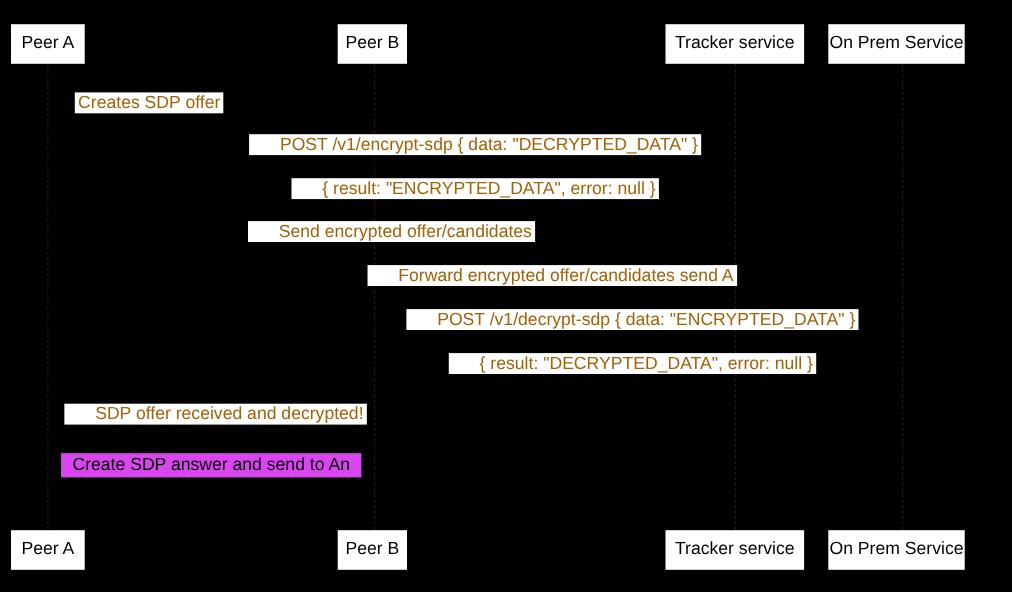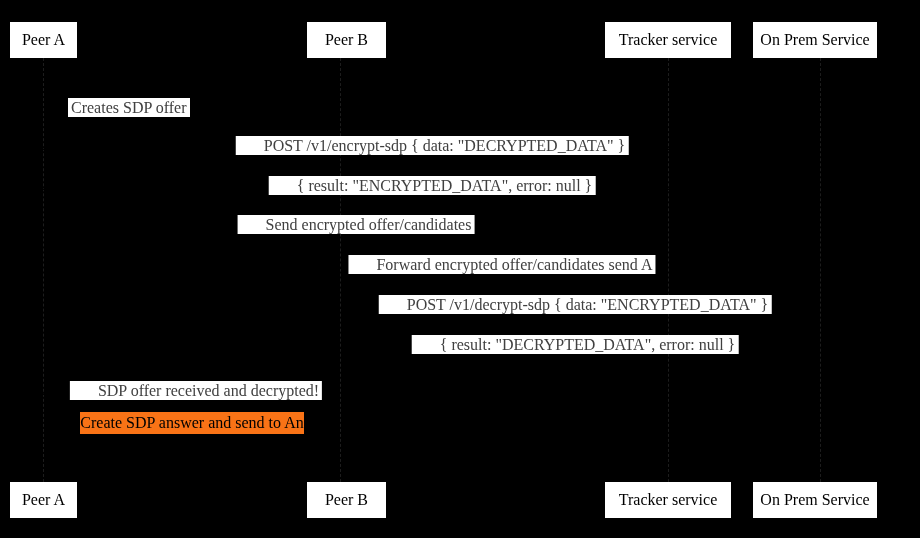--- a/index.html
+++ b/index.html
@@ -5,21 +5,21 @@
   html, body {
     margin: 0;
     padding: 0;
     background: #000000;
   }
   .diagram {
     position: relative;
     width: 920px;
     height: 538px;
     background: #000000;
-    font-family: Liberation Serif, serif;
+    font-family: Liberation Sans, sans-serif;
     overflow: hidden;
   }
   
   .lifeline {
     position: absolute;
     top: 58px;
     height: 424px;
     width: 0;
     border-left: 1px dashed #1d1d1d;
   }
@@ -42,52 +42,51 @@
     color: #000000;
     font-size: 16px;
     display: flex;
     align-items: center;
     justify-content: center;
     box-sizing: border-box;
   }
   .row-top { top: 22px; }
   .row-bottom { top: 482px; }
   .a-peera   { left: 10px;  width: 67px; }
-  .a-peerb   { left: 307px; width: 79px; }
+  .a-peerb   { left: 307px; width: 63px; }
   .a-tracker { left: 605px; width: 126px; }
   .a-onprem  { left: 753px; width: 124px; }
 
   .msg {
     position: absolute;
     background: #ffffff;
-    color: #404040;
+    color: #a16207;
     font-size: 16px;
     line-height: 19px;
     padding: 0 3px;
     white-space: nowrap;
-    margin-top: 14px;
   }
   .center { transform: translateX(-50%); padding-left: 28px; }
 
   .m1 { left: 68px;  top: 84px; }
   .m2 { left: 432px; top: 122px; }
   .m3 { left: 432px; top: 162px; }
   .m4 { left: 356px; top: 201px; }
   .m5 { left: 502px; top: 241px; }
   .m6 { left: 575px; top: 281px; }
   .m7 { left: 575px; top: 321px; }
   .m8 { left: 196px; top: 367px; }
 
   .note {
     position: absolute;
     left: 192px;
     top: 412px;
     transform: translateX(-50%);
-    width: 224px;
-    background: #f97316;
+    width: 273px;
+    background: #d946ef;
     color: #000000;
     font-size: 16px;
     line-height: 20px;
     padding: 1px 0;
     text-align: center;
     white-space: normal;
   }
 </style>
 </head>
 <body>

